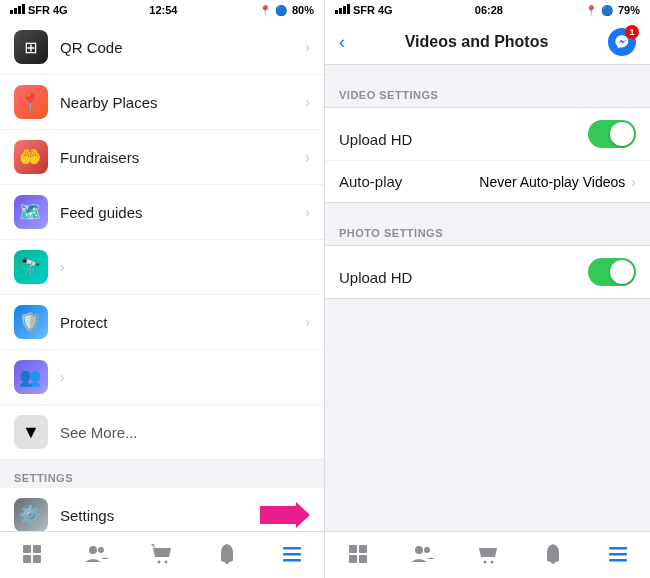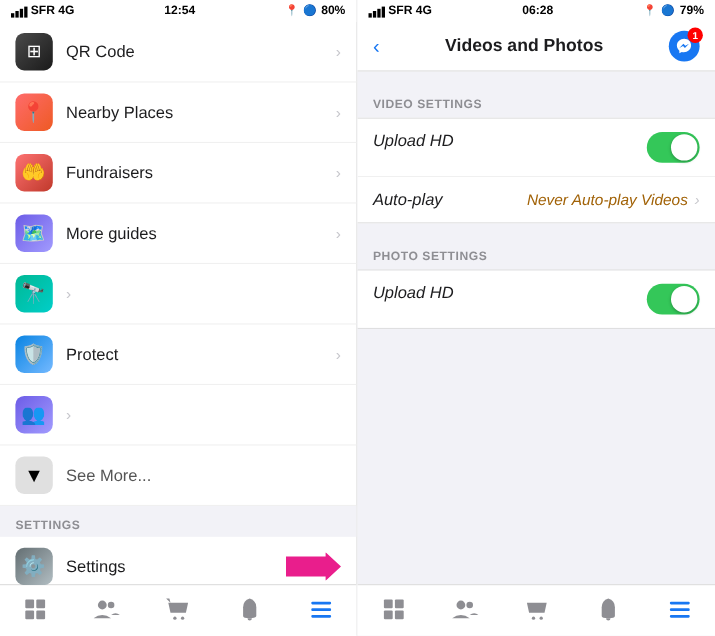--- a/index.html
+++ b/index.html
@@ -26,21 +26,21 @@
       display: flex;
       justify-content: space-between;
       align-items: center;
       padding: 4px 10px;
       font-size: 11px;
       font-weight: 600;
       background: #fff;
       height: 20px;
     }
 
-    .status-bar-left { display: flex; align-items: flex-end; gap: 3px; }
+    .status-bar-left { display: flex; align-items: flex-start; gap: 3px; }
     .status-bar-right { display: flex; align-items: center; gap: 4px; }
 
     .signal-bars {
       display: flex; align-items: flex-end; gap: 1px;
     }
     .signal-bars span {
       display: inline-block;
       background: #000;
       width: 3px;
     }
@@ -202,38 +202,37 @@
     }
 
     .settings-group-body {
       background: #fff;
       border-top: 1px solid #ddd;
       border-bottom: 1px solid #ddd;
     }
 
     .settings-row {
       display: flex;
-      align-items: flex-start;
+      align-items: flex-end;
       padding: 12px 14px;
       border-bottom: 1px solid #f0f0f0;
       background: #fff;
-      font-style: italic;
     }
 
     .settings-row:last-child { border-bottom: none; }
 
     .settings-row-label {
       flex: 1;
       font-size: 15px;
       color: #1c1c1e;
     }
 
     .settings-row-value {
       font-size: 14px;
-      color: #a16207;
+      color: #000000;
       margin-right: 6px;
     }
 
     .settings-chevron {
       color: #c7c7cc;
       font-size: 14px;
     }
 
     
     .toggle {
@@ -307,21 +306,21 @@
     </div>
 
     <div class="menu-item">
       <div class="menu-icon icon-fundraise" style="font-size:18px">🤲</div>
       <span class="menu-item-label">Fundraisers</span>
       <span class="menu-chevron">›</span>
     </div>
 
     <div class="menu-item">
       <div class="menu-icon icon-city" style="font-size:18px">🗺️</div>
-      <span class="menu-item-label">More guides</span>
+      <span class="menu-item-label">Feed guides</span>
       <span class="menu-chevron">›</span>
     </div>
 
     <div class="menu-item">
       <div class="menu-icon icon-explore" style="font-size:18px">🔭</div>
       <span class="menu-chevron">›</span>
     </div>
 
     <div class="menu-item">
       <div class="menu-icon icon-protect" style="font-size:18px">🛡️</div>

